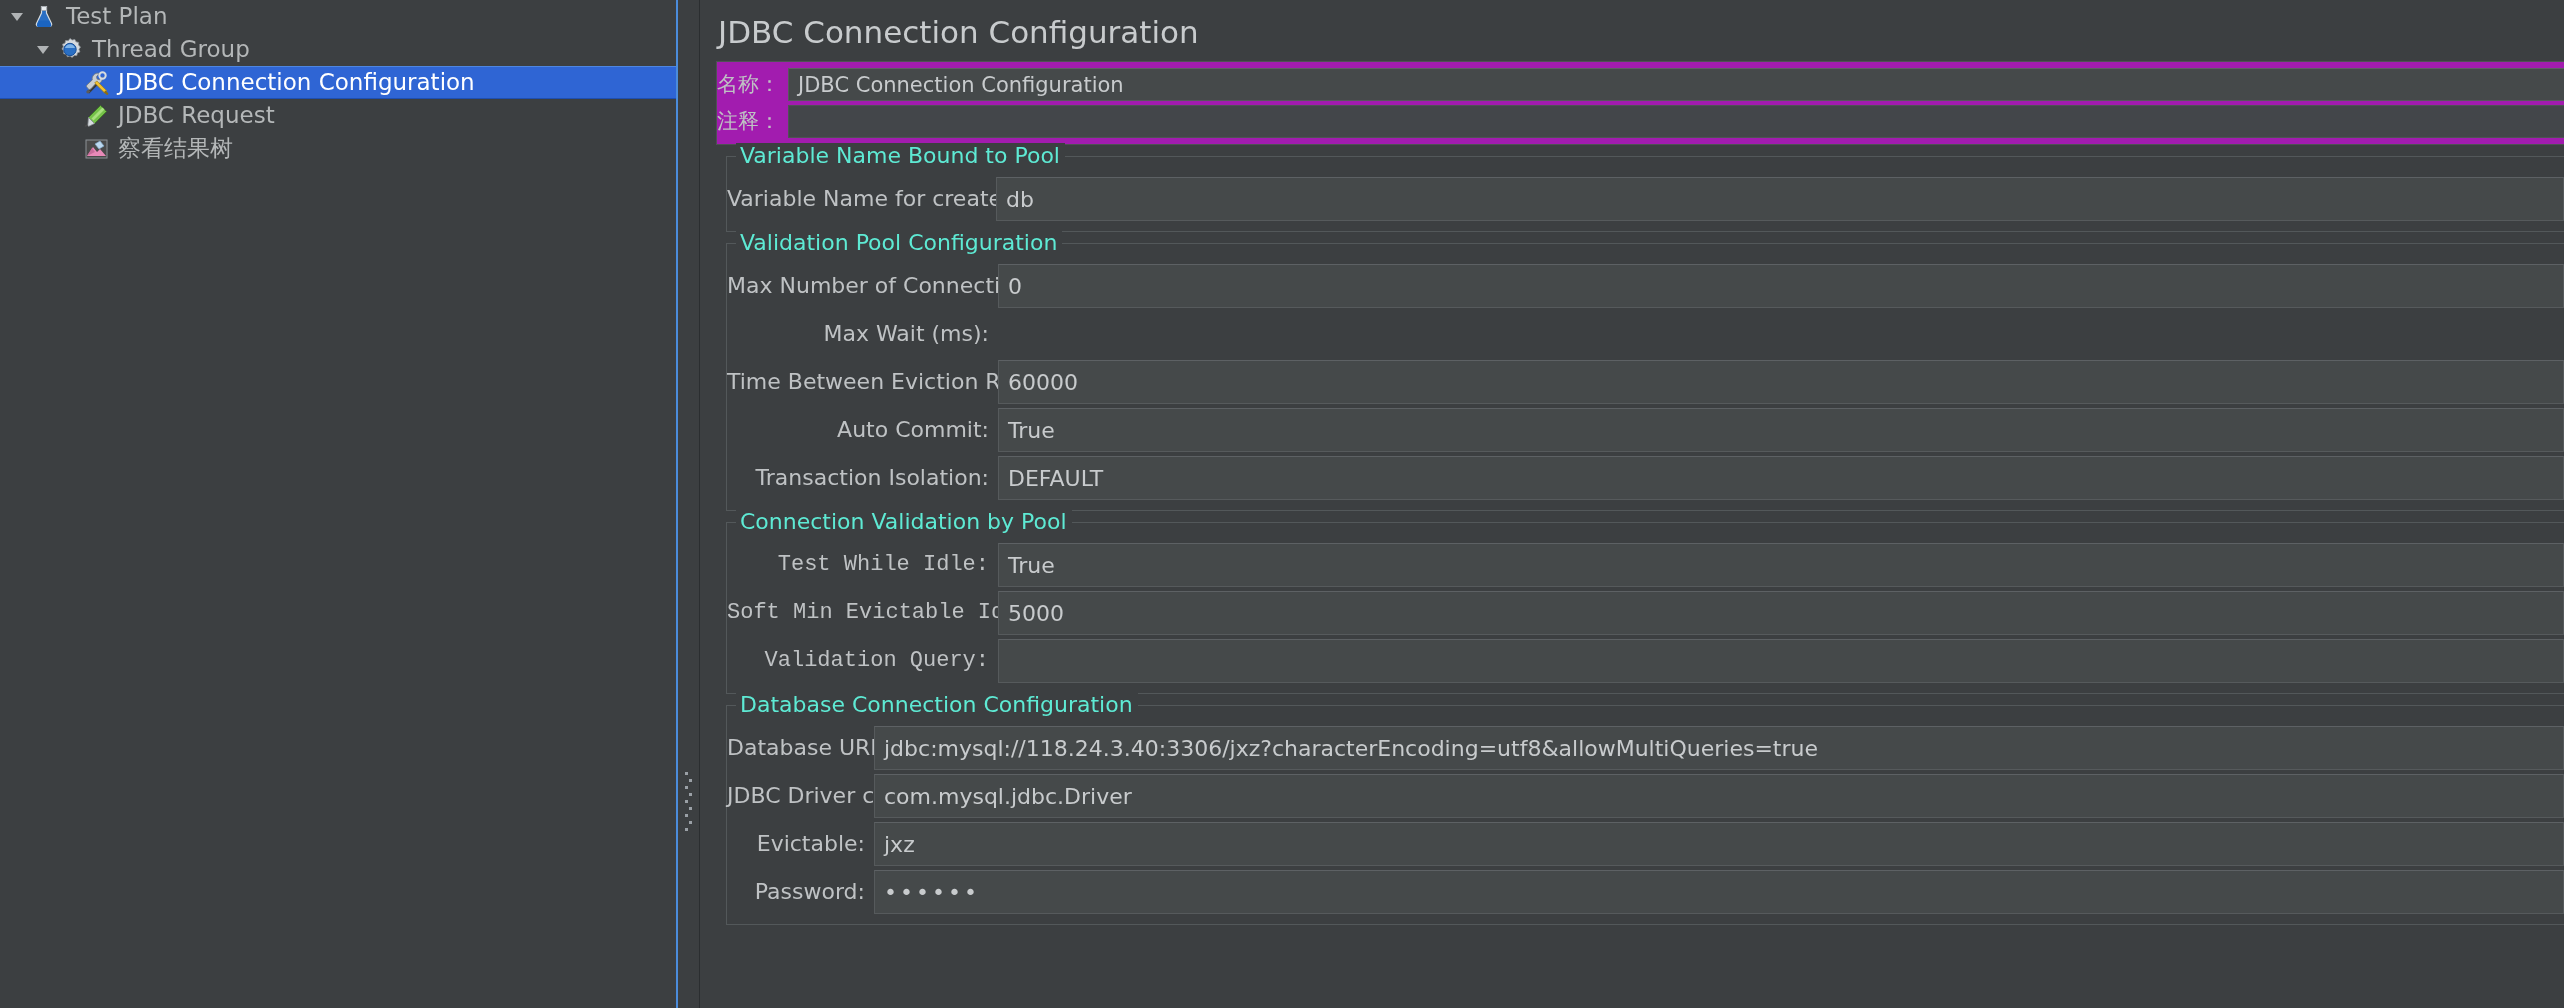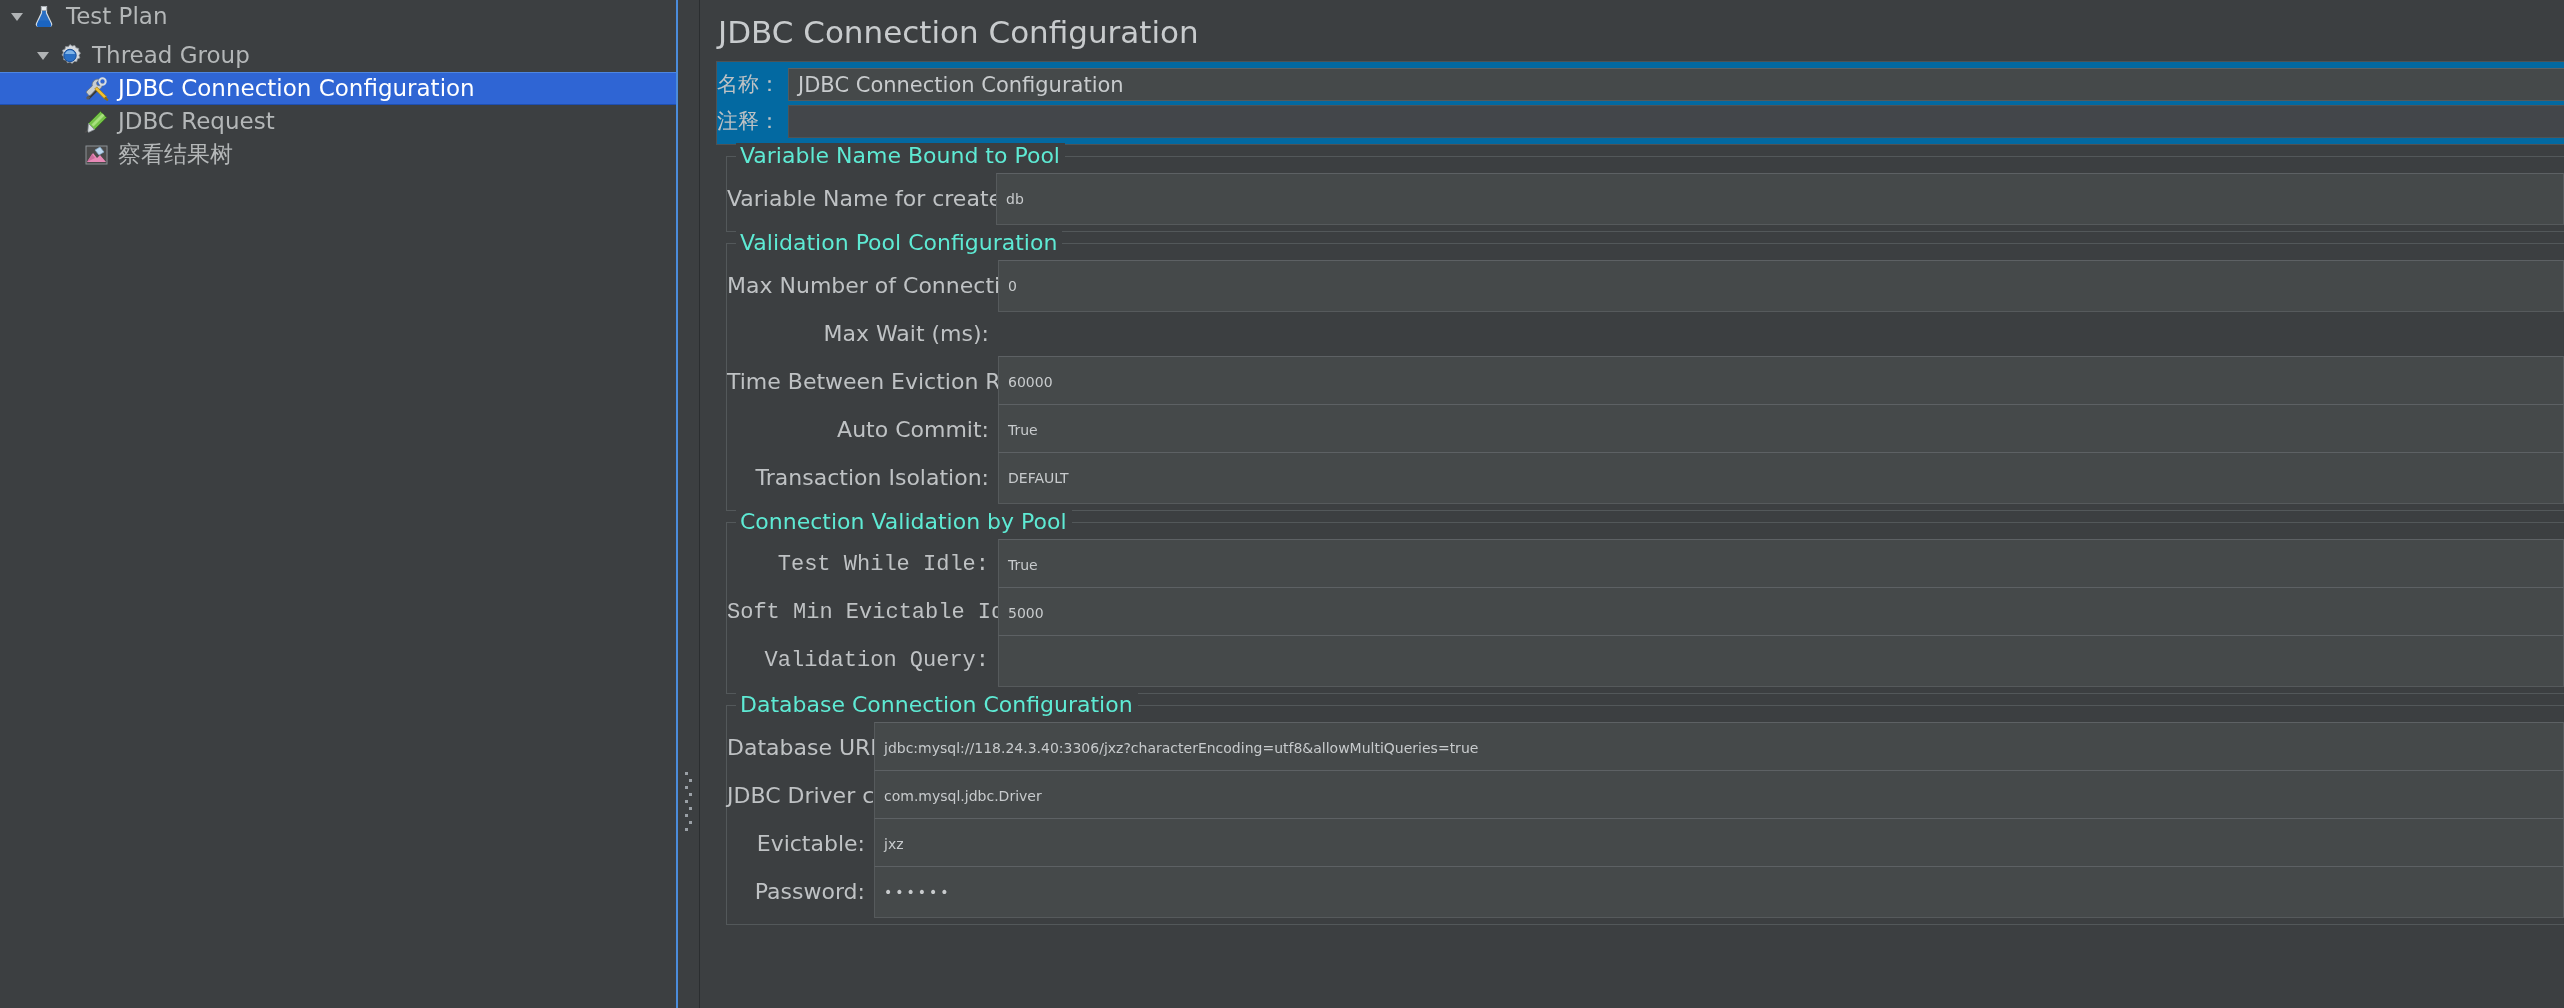--- a/index.html
+++ b/index.html
@@ -62,21 +62,21 @@
     width: 28px;
     height: 28px;
     flex: 0 0 auto;
     display: inline-block;
     position: relative;
     margin-right: 8px;
   }
   .tree-label { line-height: 1; }
 
   .indent-0 { padding-left: 4px; }
-  .indent-1 { padding-left: 30px; margin-top: 6px; }
+  .indent-1 { padding-left: 30px; }
   .indent-2 { padding-left: 56px; }
 
   
   .splitter {
     width: 24px;
     height: 1008px;
     flex: 0 0 auto;
     background: #3c3f41;
     position: relative;
     border-left: 2px solid #4b8cdb;
@@ -116,21 +116,21 @@
     line-height: 1.2;
     white-space: nowrap;
   }
 
   
   .meta-box {
     border: 1px solid #4e5254;
     border-right: none;
     margin-right: -1px;
     padding: 4px 0 4px 0;
-    background: #0369a1;
+    background: #a21caf;
   }
   .field-row {
     display: flex;
     align-items: center;
     height: 37px;
   }
   .field-label {
     font-size: 21px;
     color: #bfc2c4;
     text-align: right;
@@ -176,21 +176,21 @@
     left: 9px;
     background: #3c3f41;
     padding: 0 5px 0 4px;
     font-size: 22px;
     color: #5eead4;
     white-space: nowrap;
     line-height: 1.2;
   }
   .group .field-row { height: 48px; }
   .group .field-label { font-size: 22px; }
-  .group .field-input { font-size: 14px; height: 52px; }
+  .group .field-input { font-size: 22px; height: 44px; }
 
   .lbl-w-pool    { width: 260px; }
   .lbl-w-conn    { width: 262px; }
   .lbl-w-valid   { width: 262px; font-family: Liberation Mono, monospace; }
   .lbl-w-db      { width: 138px; }
 
   .pw-dots {
     letter-spacing: 3px;
     font-size: 16px;
     color: #c8cbcd;

